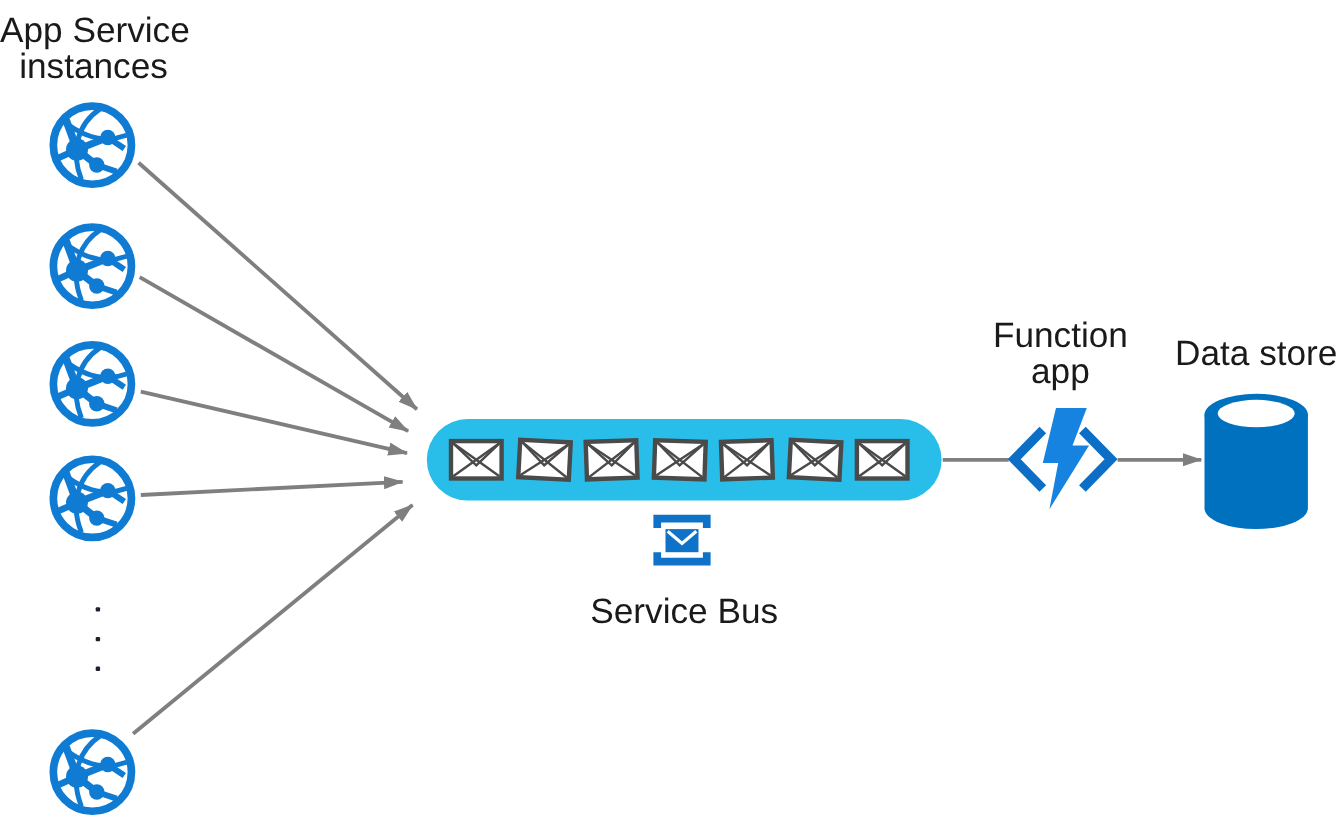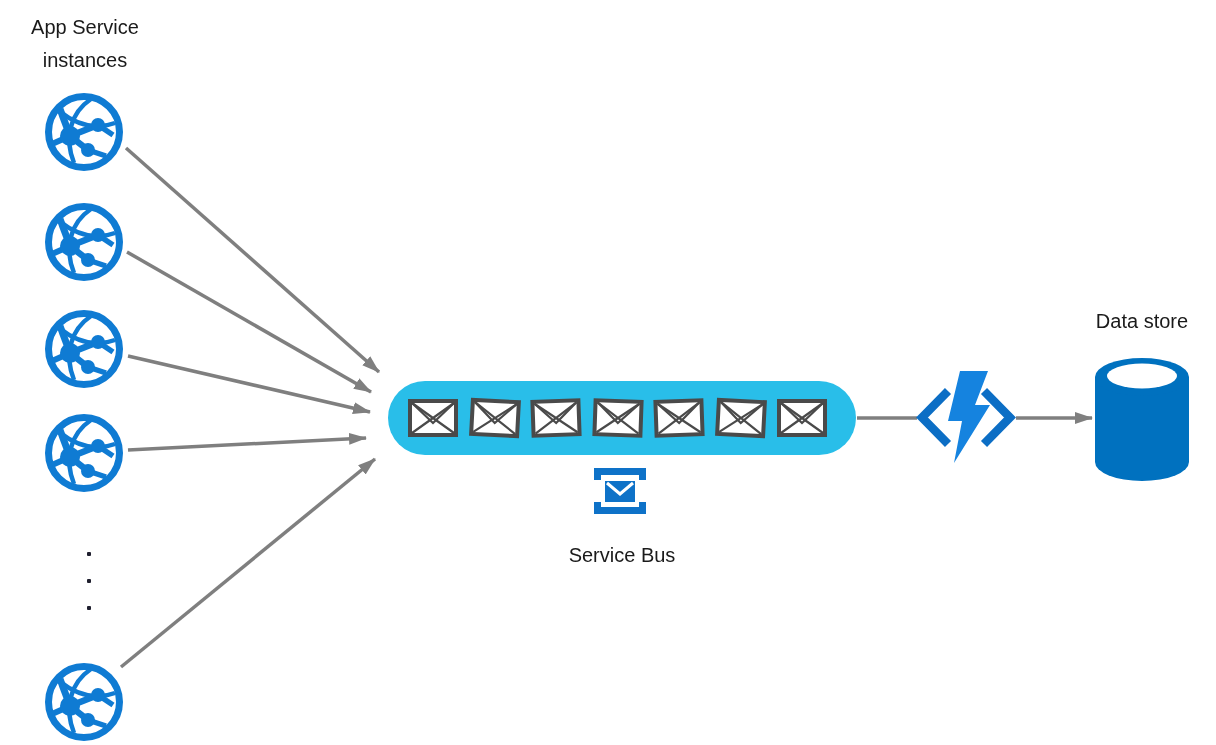--- a/index.html
+++ b/index.html
@@ -3,21 +3,21 @@
 <meta charset="utf-8">
 <style>
   * { margin: 0; padding: 0; box-sizing: border-box; }
   html, body { width: 1216px; height: 745px; background: #ffffff; overflow: hidden; }
   body { font-family: "Liberation Sans", sans-serif; color: #1a1a1a; }
   .stage { position: relative; width: 1216px; height: 745px; background: #fff; }
   .canvas { position: absolute; left: 0; top: 0; }
   .lbl {
     position: absolute;
     text-align: center;
-    font-size: 20px;
+    font-size: 32px;
     line-height: 33px;
     color: #1a1a1a;
     letter-spacing: 0;
     white-space: nowrap;
   }
   .lbl span { display: block; }
   .vdots {
     position: absolute;
     left: 87px; top: 552px;
     display: flex; flex-direction: column; align-items: center; gap: 23px;
@@ -139,18 +139,22 @@
   <div class="vdots">
     <span class="dot"></span>
     <span class="dot"></span>
     <span class="dot"></span>
   </div>
 
   <div class="lbl" style="left:522px; top:539px; width:200px;text-align:center;">
     <span>Service Bus</span>
   </div>
 
+  <div class="lbl" style="left:884px; top:288px; width:160px;">
+    <span>Function</span>
+    <span>app</span>
+  </div>
 
   <div class="lbl" style="left:1052px; top:305px; width:180px;">
     <span>Data store</span>
   </div>
 
 </div>
 
 </body></html>

